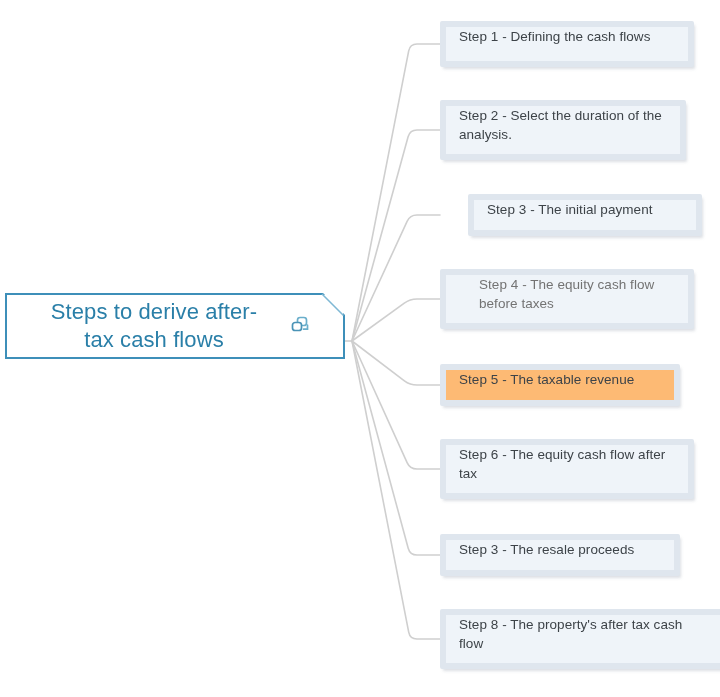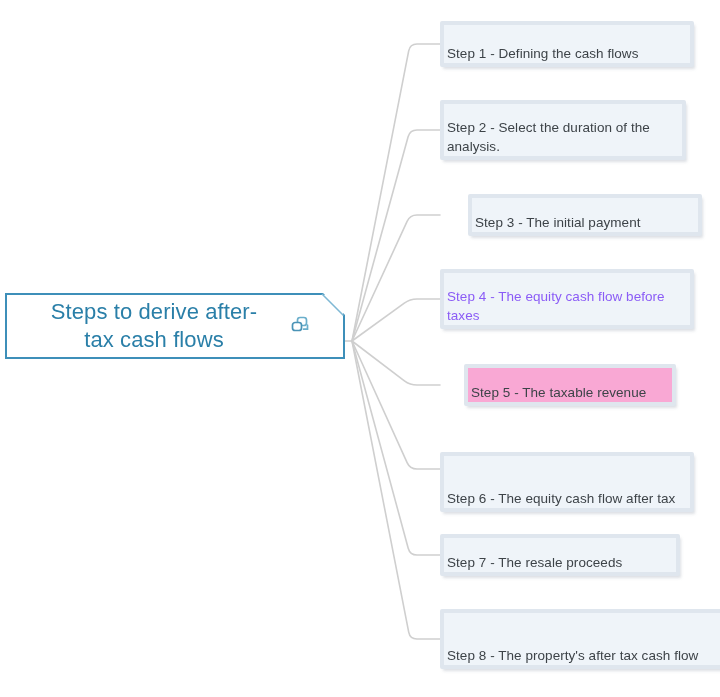--- a/index.html
+++ b/index.html
@@ -80,27 +80,27 @@
     transform: translateY(-50%);
     width: 22px;
     height: 20px;
   }
 
   
   .child-node {
     position: absolute;
     left: 440px;
     background: #eff4f9;
-    border: 4px solid #000000;
+    border: 6px solid #000000;
     border-radius: 2px;
     box-sizing: border-box;
     box-shadow: 2px 3px 3px -1px rgba(140,150,165,0.30);
     display: flex;
-    align-items: flex-end;
-    padding: 0 3px;
+    align-items: flex-start;
+    padding: 0 13px;
   }
   .child-node .child-label {
     color: #3d4348;
     font-size: 13.5px;
     line-height: 19px;
     letter-spacing: 0.05px;
   }
 </style>
 </head>
 <body>
@@ -140,29 +140,29 @@
       <div class="child-node" style="left: 440px; top: 21px; width: 254px; height: 46px; background: rgb(239, 244, 249); border-color: rgb(223, 230, 238);">
         <span class="child-label" style="color: rgb(61, 67, 72);">Step 1 - Defining the cash flows</span>
       </div>
       <div class="child-node" style="left: 440px; top: 100px; width: 246px; height: 60px; background: rgb(239, 244, 249); border-color: rgb(223, 230, 238);">
         <span class="child-label" style="color: rgb(61, 67, 72);">Step 2 - Select the duration of the analysis.</span>
       </div>
       <div class="child-node" style="left: 440px; top: 194px; width: 234px; height: 42px; background: rgb(239, 244, 249); border-color: rgb(223, 230, 238); margin-left: 28px;">
         <span class="child-label" style="color: rgb(61, 67, 72);">Step 3 - The initial payment</span>
       </div>
       <div class="child-node" style="left: 440px; top: 269px; width: 254px; height: 60px; background: rgb(239, 244, 249); border-color: rgb(223, 230, 238);">
-        <span class="child-label" style="color: #8b5cf6;">Step 4 - The equity cash flow before taxes</span>
+        <span class="child-label" style="color: #737373; margin-left: 20px;">Step 4 - The equity cash flow before taxes</span>
       </div>
-      <div class="child-node" style="left: 464px; top: 364px; width: 212px; height: 42px; background: #f9a8d4; border-color: rgb(223, 230, 238);">
+      <div class="child-node" style="left: 440px; top: 364px; width: 240px; height: 42px; background: #fdba74; border-color: rgb(223, 230, 238);">
         <span class="child-label" style="color: rgb(61, 67, 72);">Step 5 - The taxable revenue</span>
       </div>
-      <div class="child-node" style="left: 440px; top: 452px; width: 254px; height: 60px; background: rgb(239, 244, 249); border-color: rgb(223, 230, 238);">
+      <div class="child-node" style="left: 440px; top: 439px; width: 254px; height: 60px; background: rgb(239, 244, 249); border-color: rgb(223, 230, 238);">
         <span class="child-label" style="color: rgb(61, 67, 72);">Step 6 - The equity cash flow after tax</span>
       </div>
       <div class="child-node" style="left: 440px; top: 534px; width: 240px; height: 42px; background: rgb(239, 244, 249); border-color: rgb(223, 230, 238);">
-        <span class="child-label" style="color: rgb(61, 67, 72);">Step 7 - The resale proceeds</span>
+        <span class="child-label" style="color: rgb(61, 67, 72);">Step 3 - The resale proceeds</span>
       </div>
       <div class="child-node" style="left: 440px; top: 609px; width: 288px; height: 60px; background: rgb(239, 244, 249); border-color: rgb(223, 230, 238);">
         <span class="child-label" style="color: rgb(61, 67, 72);">Step 8 - The property's after tax cash flow</span>
       </div>
     </div>
 
 </div>
 
 </body></html>

